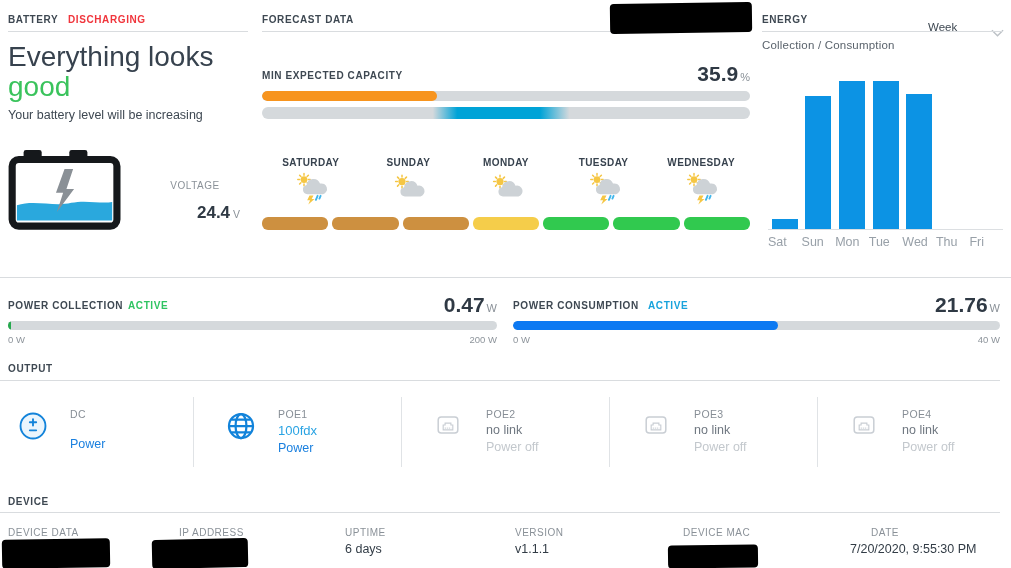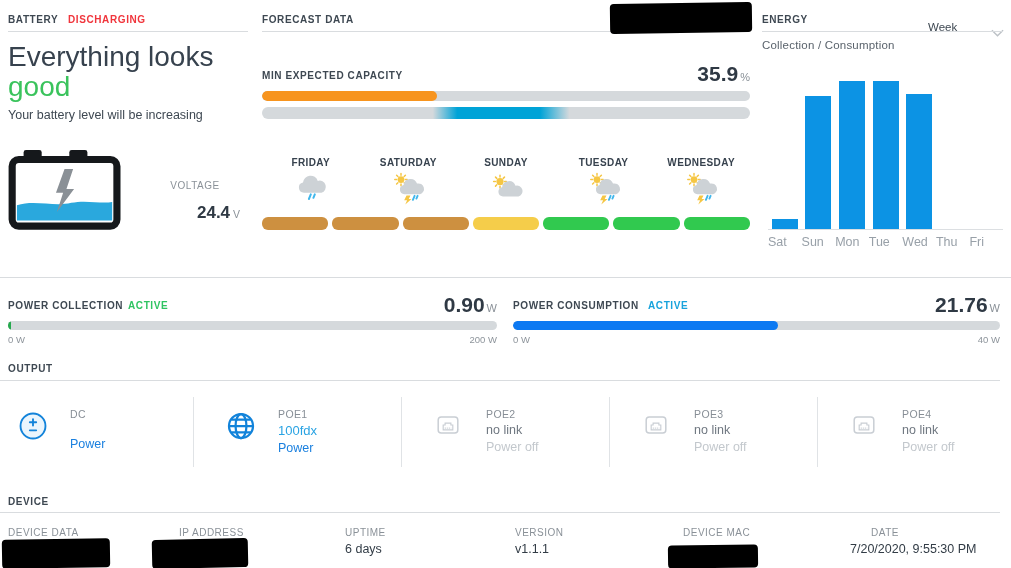--- a/index.html
+++ b/index.html
@@ -99,40 +99,43 @@
 
 <div class="track" style="left:262px;top:91px;width:488px;height:10px">
   <div class="fill orange" style="width: 35.9%;"></div>
 </div>
 <div class="track" style="left:262px;top:107px;width:488px;height:12px">
   <div class="window-overlay" style="background: linear-gradient(90deg, rgba(0, 163, 215, 0) 35%, rgb(0, 163, 215) 40%, rgb(0, 163, 215) 57%, rgba(0, 163, 215, 0) 63%);"></div>
 </div>
 
 <div class="days-row">
   <div class="day">
-    <div class="day-label">FRIDAY</div>
-    <div class="day-icon"><svg viewBox="0 0 38 34" width="38" height="34">
-          <path d="M29.5 21.7H12a5.1 5.1 0 0 1-1-10.1 7.6 7.6 0 0 1 14.8-1.7 5.9 5.9 0 0 1 3.7 11.8z" fill="#cdd2d6"></path>
-          <path d="M18.8 23.4l-1.9 4.6M22.8 23.4l-1.4 3.4" stroke="#41b7ec" stroke-width="2" stroke-linecap="round" fill="none"></path>
-        </svg></div>
-  </div>
-  <div class="day">
     <div class="day-label">SATURDAY</div>
     <div class="day-icon"><svg viewBox="0 0 38 34" width="38" height="34">
           <g stroke="#f5c644" stroke-width="1.5" stroke-linecap="round">
             <circle cx="12" cy="8.6" r="3.4" fill="#f5c644" stroke="none"></circle>
             <path d="M12 2.4v1.8M12 13v1.8M5.8 8.6h1.8M16.4 8.6h1.8M7.6 4.2l1.3 1.3M15.1 11.7l1.3 1.3M16.4 4.2l-1.3 1.3M8.9 11.7l-1.3 1.3"></path>
           </g>
           <path d="M31 23.2H15.5a4.6 4.6 0 0 1-.9-9.1 6.9 6.9 0 0 1 13.4-1.5 5.3 5.3 0 0 1 3 10.6z" fill="#cdd2d6"></path>
           <polygon points="17.5,24.6 21.5,24.6 19.7,28 22.5,28 16.3,33.6 18.1,29.2 15.2,29.2" fill="#f5c644"></polygon>
           <path d="M25.6 24.8l-1.7 4M28.6 24.8l-1.2 2.8" stroke="#41b7ec" stroke-width="1.9" stroke-linecap="round" fill="none"></path>
         </svg></div>
   </div>
   <div class="day">
     <div class="day-label">SUNDAY</div>
+    <div class="day-icon"><svg viewBox="0 0 38 34" width="38" height="34">
+          <g stroke="#f5c644" stroke-width="1.5" stroke-linecap="round">
+            <circle cx="13" cy="10.6" r="3.6" fill="#f5c644" stroke="none"></circle>
+            <path d="M13 4.2v1.8M13 15.2v1.8M6.6 10.6h1.8M17.6 10.6h1.8M8.5 6.1l1.3 1.3M16.2 13.8l1.3 1.3M17.5 6.1l-1.3 1.3M9.8 13.8l-1.3 1.3"></path>
+          </g>
+          <path d="M31.5 25.4H16a4.6 4.6 0 0 1-.9-9.1 6.9 6.9 0 0 1 13.4-1.5 5.3 5.3 0 0 1 3 10.6z" fill="#cdd2d6"></path>
+        </svg></div>
+  </div>
+  <div class="day">
+    <div class="day-label">MONDAY</div>
     <div class="day-icon"><svg viewBox="0 0 38 34" width="38" height="34">
           <g stroke="#f5c644" stroke-width="1.5" stroke-linecap="round">
             <circle cx="13" cy="10.6" r="3.6" fill="#f5c644" stroke="none"></circle>
             <path d="M13 4.2v1.8M13 15.2v1.8M6.6 10.6h1.8M17.6 10.6h1.8M8.5 6.1l1.3 1.3M16.2 13.8l1.3 1.3M17.5 6.1l-1.3 1.3M9.8 13.8l-1.3 1.3"></path>
           </g>
           <path d="M31.5 25.4H16a4.6 4.6 0 0 1-.9-9.1 6.9 6.9 0 0 1 13.4-1.5 5.3 5.3 0 0 1 3 10.6z" fill="#cdd2d6"></path>
         </svg></div>
   </div>
   <div class="day">
     <div class="day-label">TUESDAY</div>
@@ -210,21 +213,21 @@
   <div class="xlabel">Wed</div>
   <div class="xlabel">Thu</div>
   <div class="xlabel">Fri</div>
 </div>
 
 <div class="hr" style="left:0;top:277px;width:1011px"></div>
 
 <div class="sec-head" style="left:8px;top:300px">POWER COLLECTION</div>
 <div class="sec-head status-green" style="left:128px;top:300px">ACTIVE</div>
 <div class="bigval" style="position:absolute;left:297px;top:293px;width:200px;text-align:right">
-  <span>0.90</span><span class="unit">W</span>
+  <span>0.47</span><span class="unit">W</span>
 </div>
 <div class="track" style="left:8px;top:321px;width:489px;height:9px">
   <div class="fill green-sliver" style="width: 0.28%;"></div>
 </div>
 <div class="scale-label" style="left:8px;top:334px">0 W</div>
 <div class="scale-label" style="left:397px;top:334px;width:100px;text-align:right">200 W</div>
 
 <div class="sec-head" style="left:513px;top:300px">POWER CONSUMPTION</div>
 <div class="sec-head status-blue" style="left:648px;top:300px">ACTIVE</div>
 <div class="bigval" style="position:absolute;left:800px;top:293px;width:200px;text-align:right">

